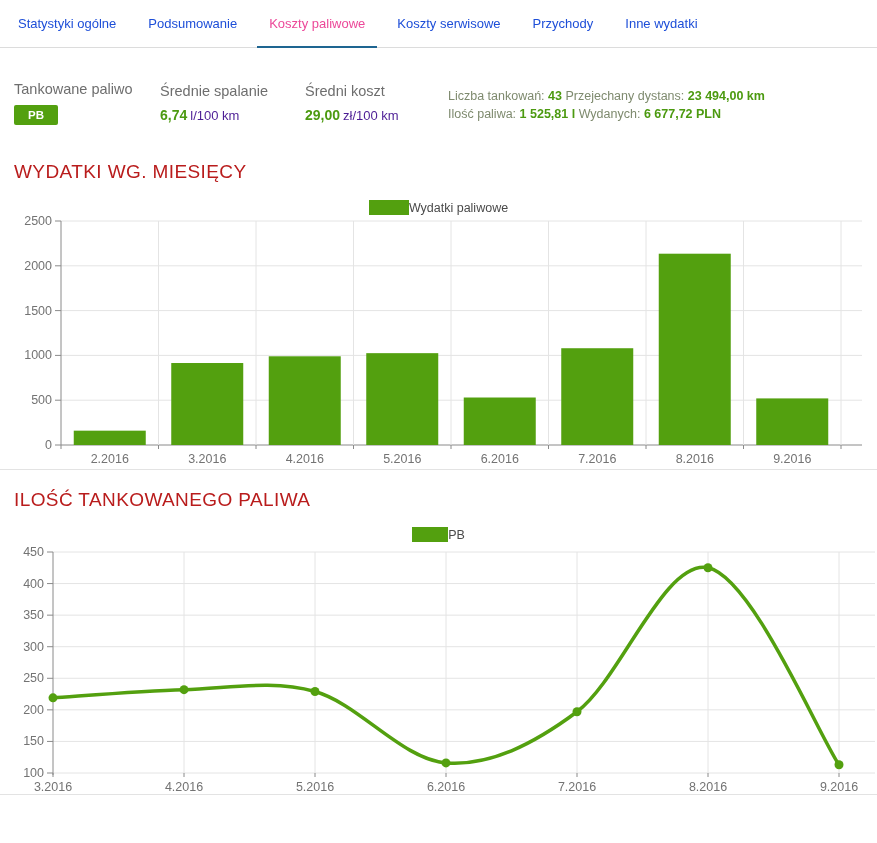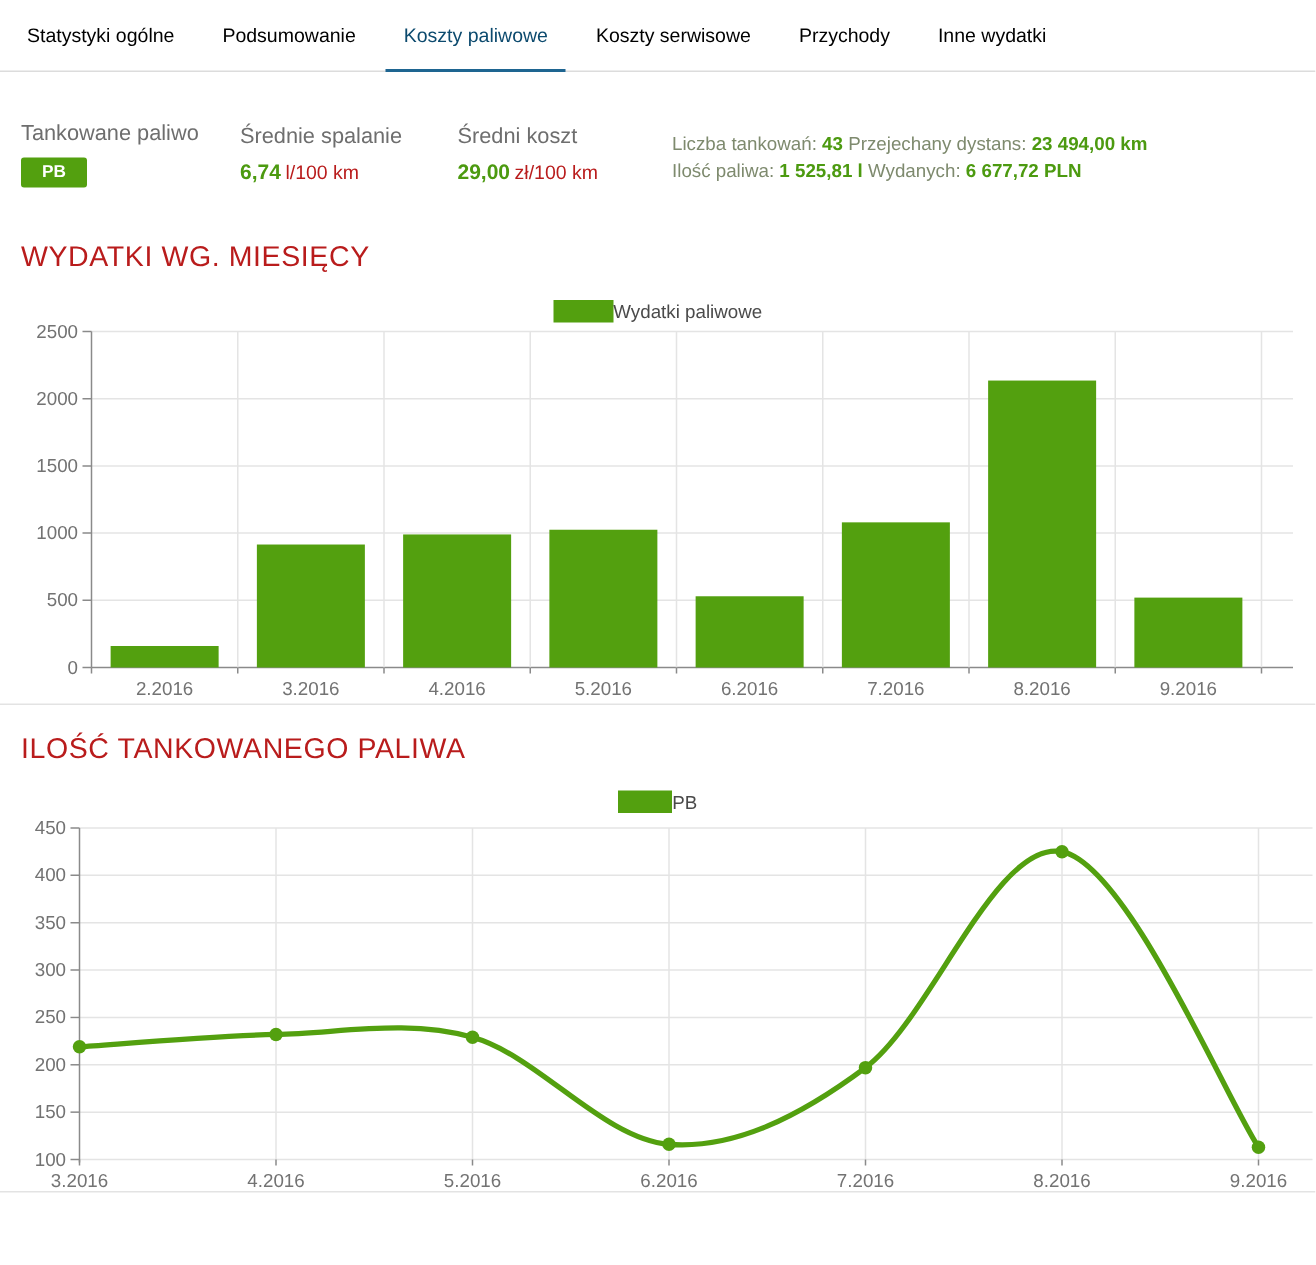--- a/index.html
+++ b/index.html
@@ -10,41 +10,41 @@
     -webkit-font-smoothing:antialiased;
   }
   
   .tabs {
     display:flex; align-items:stretch; gap:8px;
     height:48px; padding-left:6px;
     border-bottom:1px solid #dcdcdc;
   }
   .tab {
     display:flex; align-items:center;
-    padding:0 12px; font-size:13px; color:#000000;
+    padding:0 12px; font-size:13px; color:#1d4ed8;
     cursor:pointer; border-bottom:2px solid transparent;
     margin-bottom:-1px; white-space:nowrap;
   }
-  .tab.active { color:#0c4a6e; border-bottom-color:#1e6591; }
+  .tab.active { color:#ec4899; border-bottom-color:#1e6591; }
   
   .summary { display:flex; padding:33px 14px 0 14px;align-items:center; }
   .sum-col1 { width:146px; }
   .sum-col2 { width:145px; }
   .sum-col3 { width:143px; }
   .sum-col4 { flex:1; padding-top:3px; }
   .sum-label { font-size:14.5px; color:#6e6e6e; }
   .badge {
     display:inline-block; margin-top:8px;
     background:#53a00f; color:#fff;
     font-size:11.5px; font-weight:bold;
     padding:4px 14px; border-radius:2px;
   }
   .value-row { margin-top:7px; white-space:nowrap; }
   .big-val { font-size:14px; font-weight:bold; color:#4c9a10; }
-  .unit { font-size:13px; color:#b91c1c; margin-left:3px; }
+  .unit { font-size:13px; color:#4c1d95; margin-left:3px; }
   .stats-line { font-size:12.5px; line-height:18px; color:#7e8a6e; white-space:nowrap; }
   .stats-line .val { font-weight:bold; color:#4c9a10; }
   
   h2.section-title {
     font-size:19px; font-weight:400; color:#b91c1c;
     letter-spacing:.4px; margin:36px 0 0 14px;
   }
   h2.section-title.second { margin-top:19px; }
   .legend-row {
     display:flex; justify-content:center; align-items:center; 

